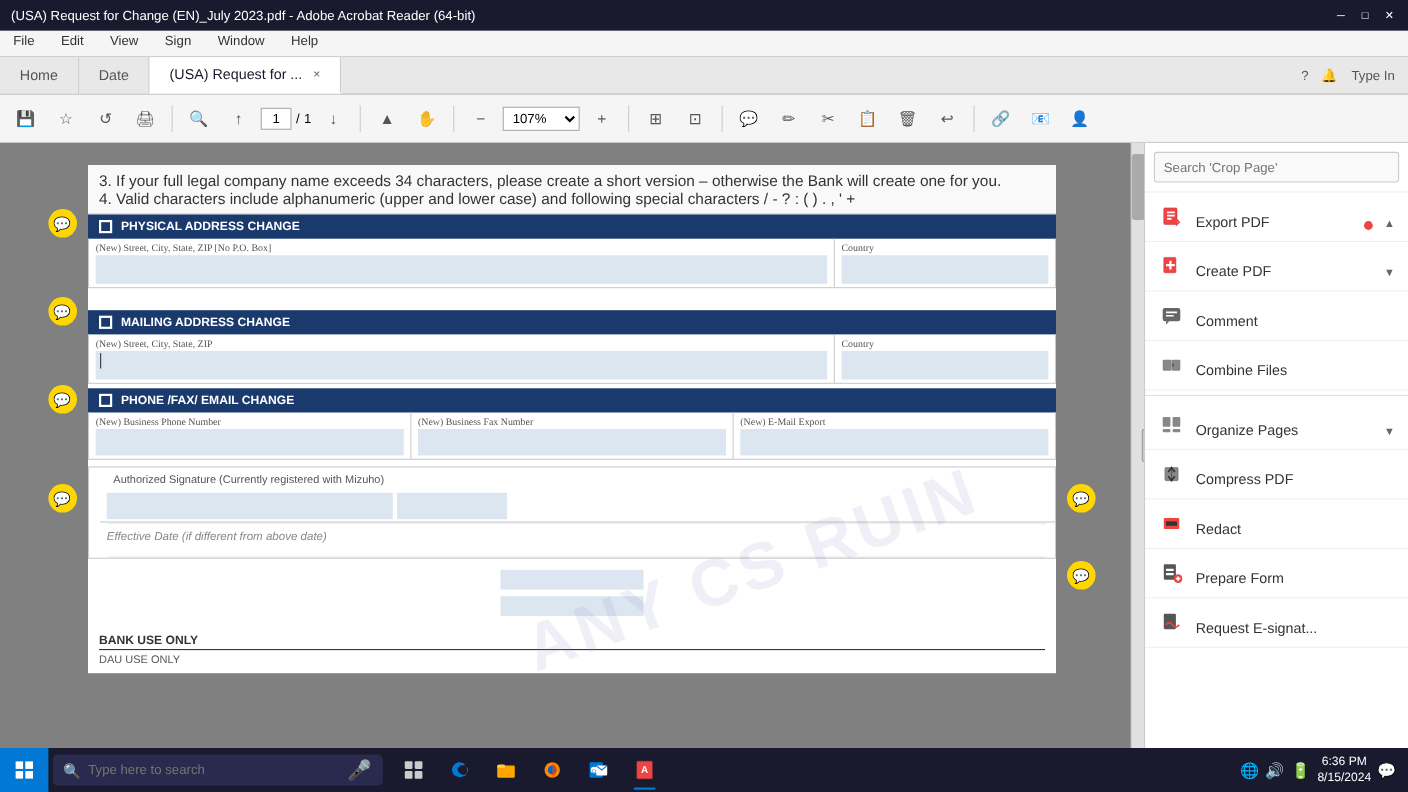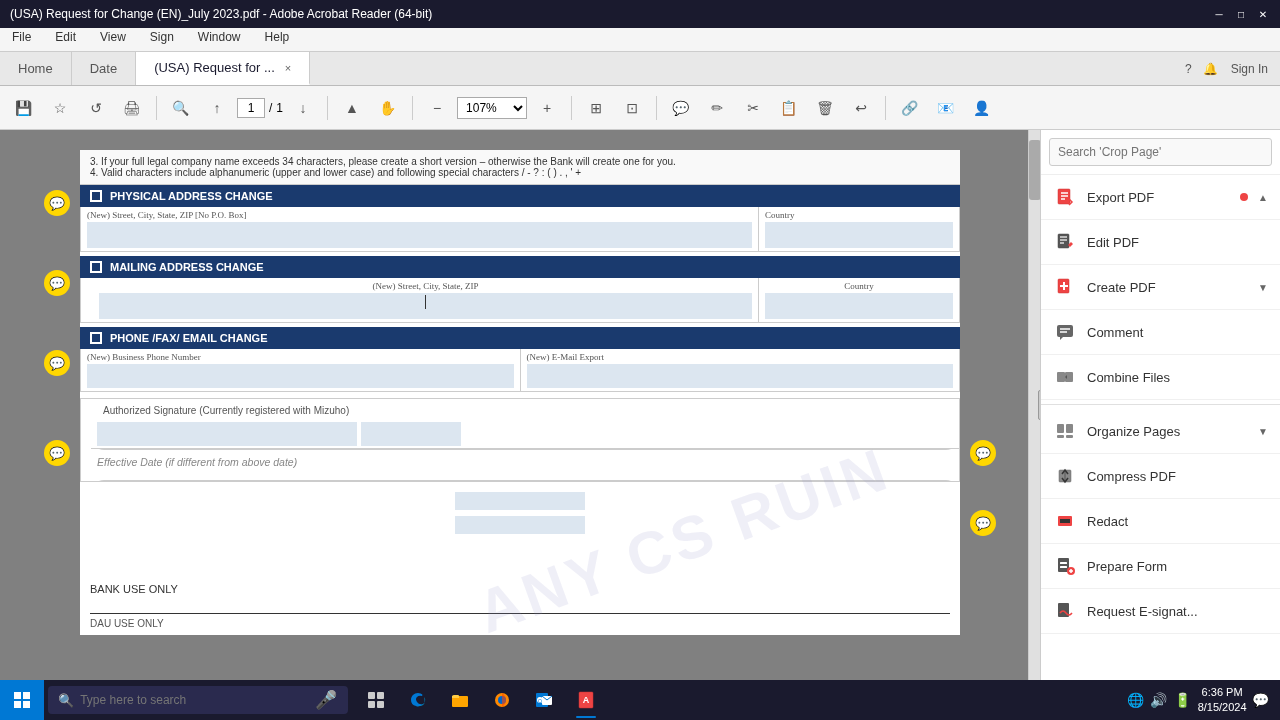--- a/index.html
+++ b/index.html
@@ -106,21 +106,21 @@
       padding: 6px 8px;
       border: 1px solid #ccc;
       border-radius: 3px;
       font-size: 12px;
       background: #f9f9f9;
     }
 
     
     .sidebar-item {
       display: flex;
-      align-items: center;
+      align-items: flex-end;
       padding: 10px 12px;
       cursor: pointer;
       border-bottom: 1px solid #f0f0f0;
       gap: 10px;
     }
     .sidebar-item-icon {
       width: 24px; height: 24px;
       display: flex; align-items: center; justify-content: center;
       font-size: 16px; flex-shrink: 0;
     }
@@ -236,21 +236,21 @@
       background: white;
       font-size: 11px;
       position: relative;
     }
 
     .instructions-section {
       padding: 6px 10px;
       background: #f9f9f9;
       border-bottom: 1px solid #ccc;
       color: #333;
-      font-size: 10px;
+      font-size: 14px;
     }
 
     .section-header {
       background: #1a3a6e;
       color: white;
       font-weight: bold;
       font-size: 11px;
       padding: 5px 10px;
       display: flex;
       align-items: center;
@@ -328,27 +328,26 @@
       background: #dce6f0;
       width: 130px;
       height: 18px;
     }
 
     .bank-section {
       padding: 6px 10px;
     }
 
     .bank-title {
-      font-weight: normal;
+      font-weight: bold;
       font-size: 11px;
       color: #333;
       border-bottom: 1px solid #333;
-      padding-bottom: 18px;
+      padding-bottom: 2px;
       margin-bottom: 4px;
-      margin-top: 33px;
     }
 
     .dau-text {
       font-size: 10px;
       color: #555;
     }
 
     .watermark {
       position: absolute;
       bottom: 60px;
@@ -431,21 +430,21 @@
     <span class="tab-close">×</span>
   </div>
   <div class="tab-right">
     <span class="tab-right-btn">
       <span>?</span>
     </span>
     <span class="tab-right-btn">
       <span>🔔</span>
     </span>
     <span class="tab-right-btn">
-      <span>Sign In</span>
+      <span>Type In</span>
     </span>
   </div>
 </div>
 
 <div id="toolbar">
   <button class="toolbar-btn">💾</button>
   <button class="toolbar-btn">☆</button>
   <button class="toolbar-btn">↺</button>
   <button class="toolbar-btn">🖨</button>
   <div class="toolbar-sep"></div>
@@ -518,26 +517,26 @@
                 <div class="field-label">(New) Street, City, State, ZIP [No P.O. Box]</div>
                 <div class="field-input" style="height: 26px;"></div>
               </div>
               <div class="form-field country-field">
                 <div class="field-label">Country</div>
                 <div class="field-input" style="height: 26px;"></div>
               </div>
             </div>
           </div>
 
-          <div style="margin-top: 4px; text-align: center;">
+          <div style="margin-top: 20px;">
             <div class="section-header">
               <span class="section-checkbox"></span>
               <span>MAILING ADDRESS CHANGE</span>
             </div>
-            <div class="form-row" style="border: 1px solid #ccc; border-top: none; padding-left: 12px;">
+            <div class="form-row" style="border: 1px solid #ccc; border-top: none;">
               <div class="form-field">
                 <div class="field-label">(New) Street, City, State, ZIP</div>
                 <div class="field-input" style="height: 26px;">
                   <span class="cursor-line"></span>
                 </div>
               </div>
               <div class="form-field country-field">
                 <div class="field-label">Country</div>
                 <div class="field-input" style="height: 26px;"></div>
               </div>
@@ -545,20 +544,24 @@
           </div>
 
           <div style="margin-top: 4px;">
             <div class="section-header">
               <span class="section-checkbox"></span>
               <span>PHONE /FAX/ EMAIL CHANGE</span>
             </div>
             <div class="form-row" style="border: 1px solid #ccc; border-top: none;">
               <div class="form-field">
                 <div class="field-label">(New) Business Phone Number</div>
+                <div class="field-input" style="height: 24px;"></div>
+              </div>
+              <div class="form-field">
+                <div class="field-label">(New) Business Fax Number</div>
                 <div class="field-input" style="height: 24px;"></div>
               </div>
               <div class="form-field">
                 <div class="field-label">(New) E-Mail Export</div>
                 <div class="field-input" style="height: 24px;"></div>
               </div>
             </div>
           </div>
 
           <div class="signature-area" style="margin-top: 6px; border: 1px solid #ccc;">
@@ -613,32 +616,20 @@
             <line x1="6" y1="9" x2="13" y2="9" stroke="white" stroke-width="1.5"></line>
             <line x1="6" y1="12" x2="10" y2="12" stroke="white" stroke-width="1.5"></line>
             <polyline points="14,12 17,15 14,18" fill="none" stroke="#e44" stroke-width="1.5"></polyline>
           </svg>
       </div>
       <span class="sidebar-item-label">Export PDF</span>
       <div class="sidebar-item-badge"></div>
       <span class="sidebar-item-expand">▲</span>
     </div>
 
-    <div class="sidebar-item">
-      <div class="sidebar-item-icon">
-        <svg width="20" height="20" viewBox="0 0 20 20">
-            <rect x="3" y="2" width="11" height="14" rx="1" fill="#555" stroke="#444" stroke-width="0.5"></rect>
-            <line x1="5" y1="5" x2="12" y2="5" stroke="white" stroke-width="1.2"></line>
-            <line x1="5" y1="8" x2="12" y2="8" stroke="white" stroke-width="1.2"></line>
-            <line x1="5" y1="11" x2="9" y2="11" stroke="white" stroke-width="1.2"></line>
-            <path d="M13 13l3-3 2 2-3 3z" fill="#e44"></path>
-          </svg>
-      </div>
-      <span class="sidebar-item-label">Edit PDF</span>
-    </div>
 
     <div class="sidebar-item">
       <div class="sidebar-item-icon">
         <svg width="20" height="20" viewBox="0 0 20 20">
             <rect x="3" y="2" width="11" height="14" rx="1" fill="#e44" stroke="#c33" stroke-width="0.5"></rect>
             <line x1="9" y1="5" x2="9" y2="13" stroke="white" stroke-width="2"></line>
             <line x1="5" y1="9" x2="13" y2="9" stroke="white" stroke-width="2"></line>
           </svg>
       </div>
       <span class="sidebar-item-label">Create PDF</span>

